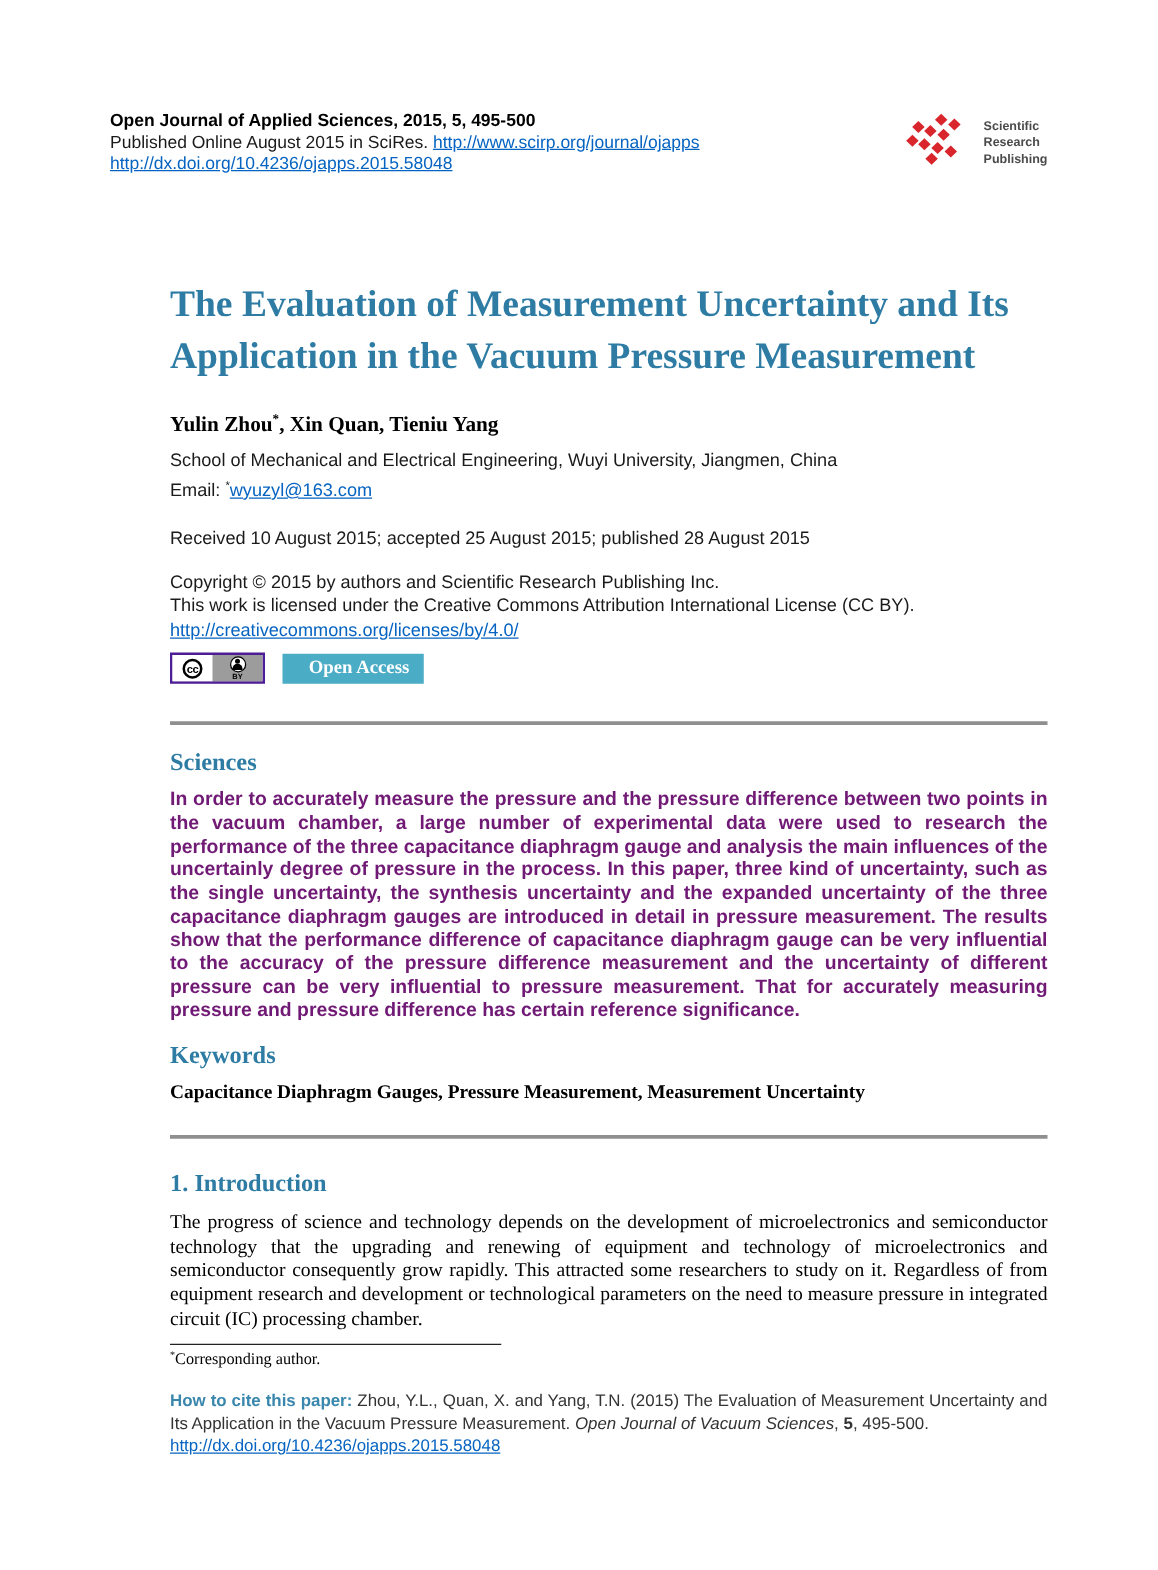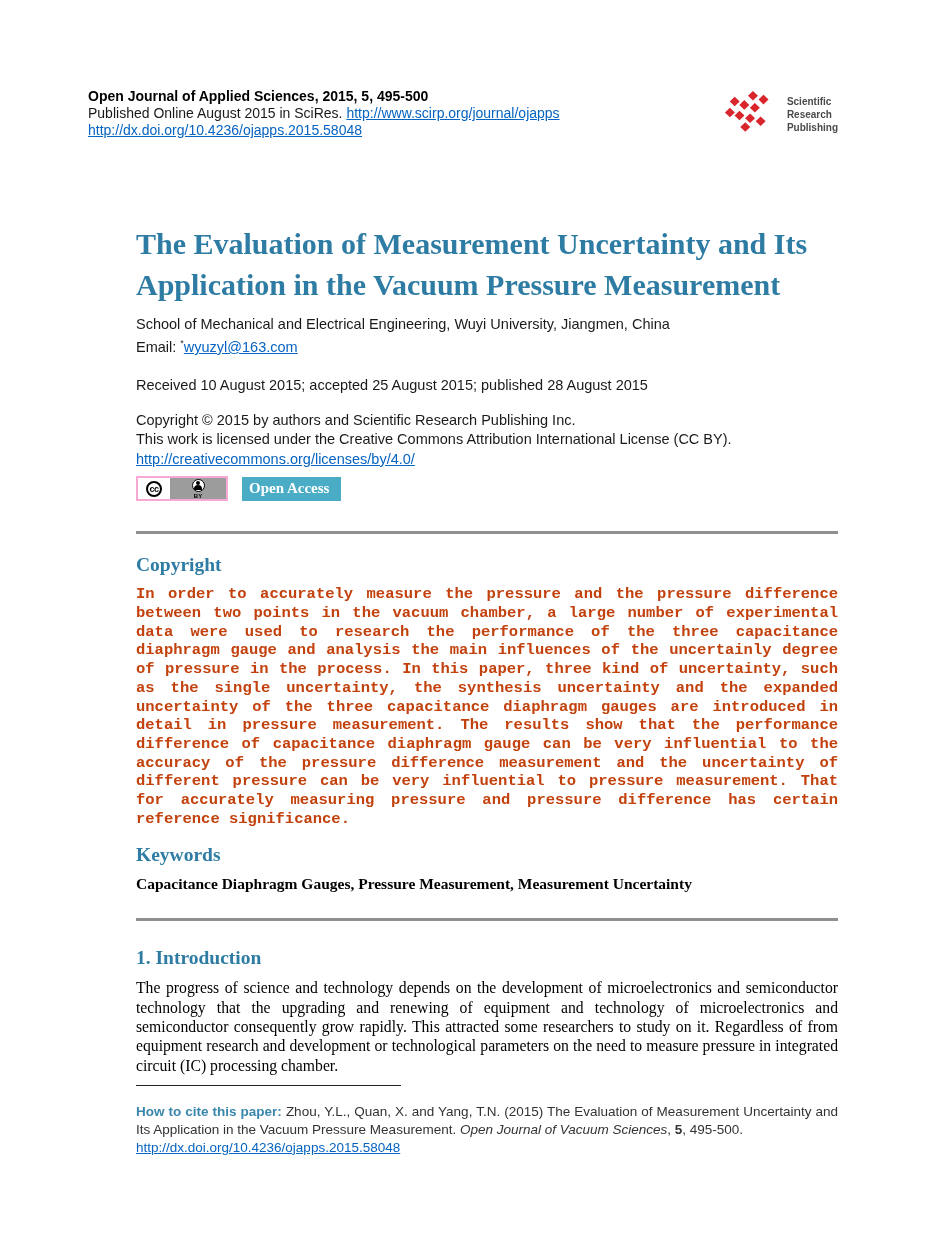--- a/index.html
+++ b/index.html
@@ -42,48 +42,48 @@
     font-size: 17px;
     color: #000;
   }
   .authors sup, .email-line sup, .footnote sup { font-size: 62%; vertical-align: super; }
   .affil-block { margin-top: 10px; font-size: 14.5px; line-height: 19px; color: #1a1a1a; }
   .dates-line { margin-top: 20px; font-size: 14.5px; }
   .copyright-block { margin-top: 18px; font-size: 14.5px; line-height: 19.5px; }
   .badges-row { margin-top: 7px; display: flex; align-items: center; gap: 14px; }
 
   
-  .cc-badge { display: inline-flex; height: 25px; width: 92px; border: 2px solid #f9a8d4; background: #fff; text-decoration: none; }
+  .cc-badge { display: inline-flex; height: 25px; width: 76px; border: 2px solid #4c1d95; background: #fff; text-decoration: none; }
   .cc-left { width: 32px; display: flex; align-items: center; justify-content: center; background: #fff; }
   .cc-circle { width: 16px; height: 16px; border: 2px solid #000; border-radius: 50%; display: flex; align-items: center; justify-content: center; font-weight: bold; font-size: 9px; color: #000; letter-spacing: -0.5px; }
   .cc-right { flex: 1; background: #9c9c9c; display: flex; flex-direction: column; align-items: center; justify-content: center; }
   .cc-person { width: 13px; height: 13px; border: 1.5px solid #000; border-radius: 50%; position: relative; background: #fff; }
   .cc-head { position: absolute; top: 1.5px; left: 50%; transform: translateX(-50%); width: 4px; height: 4px; background: #000; border-radius: 50%; }
   .cc-body { position: absolute; bottom: 1px; left: 50%; transform: translateX(-50%); width: 8px; height: 5px; background: #000; border-radius: 4px 4px 0 0; }
   .cc-by-label { font-size: 6px; font-weight: bold; color: #000; line-height: 6px; margin-top: 1px; }
 
   .open-access-badge {
     background: #4BACC6; color: #fff;
     font-family: "Liberation Serif", serif; font-weight: bold; font-size: 15px;
-    padding: 3px 12px 4px 7px;
+    padding: 3px 12px 4px 21px;
   }
 
   .rule { height: 3px; background: #8F8F8F; margin-top: 30px; }
   .rule.second { margin-top: 25px; }
 
   .section-heading {
     font-family: "Liberation Serif", serif;
     font-weight: bold; font-size: 19.5px; color: #2E7CA4;
   }
   .abstract-heading { margin-top: 20px; }
   .abstract-text {
     margin-top: 9px;
-    font-family: Liberation Mono, monospace;
+    font-family: Liberation Sans, sans-serif;
     font-weight: bold; font-size: 15.5px; line-height: 18.7px;
-    text-align: justify; color: #c2410c;
+    text-align: justify; color: #701a75;
   }
   .keywords-heading { margin-top: 16px; }
   .keywords-text {
     margin-top: 9px;
     font-family: "Liberation Serif", serif;
     font-weight: bold; font-size: 15.5px; color: #000;
   }
   .intro-heading { margin-top: 26px; }
   .intro-text {
     margin-top: 9px;
@@ -134,20 +134,23 @@
         <div>Research</div>
         <div>Publishing</div>
       </div>
     </div>
   </div>
 
   <div class="content">
 
     <h1 class="article-title">The Evaluation of Measurement Uncertainty and Its Application in the Vacuum Pressure Measurement</h1>
 
+    <div class="authors">
+      <span>Yulin Zhou</span><sup>*</sup><span>, Xin Quan, Tieniu Yang</span>
+    </div>
 
     <div class="affil-block">
       <div>School of Mechanical and Electrical Engineering, Wuyi University, Jiangmen, China</div>
       <div class="email-line">
         <span>Email: </span><sup>*</sup><a class="hlink" href="#">wyuzyl@163.com</a>
       </div>
     </div>
 
     <div class="dates-line">Received 10 August 2015; accepted 25 August 2015; published 28 August 2015</div>
 
@@ -170,32 +173,35 @@
             <span class="cc-body"></span>
           </span>
           <span class="cc-by-label">BY</span>
         </span>
       </a>
       <span class="open-access-badge">Open Access</span>
     </div>
 
     <div class="rule"></div>
 
-    <h2 class="section-heading abstract-heading">Copyright</h2>
+    <h2 class="section-heading abstract-heading">Sciences</h2>
     <p class="abstract-text">In order to accurately measure the pressure and the pressure difference between two points in the vacuum chamber, a large number of experimental data were used to research the performance of the three capacitance diaphragm gauge and analysis the main influences of the uncertainly degree of pressure in the process. In this paper, three kind of uncertainty, such as the single uncertainty, the synthesis uncertainty and the expanded uncertainty of the three capacitance diaphragm gauges are introduced in detail in pressure measurement. The results show that the performance difference of capacitance diaphragm gauge can be very influential to the accuracy of the pressure difference measurement and the uncertainty of different pressure can be very influential to pressure measurement. That for accurately measuring pressure and pressure difference has certain reference significance.</p>
 
     <h2 class="section-heading keywords-heading">Keywords</h2>
     <p class="keywords-text">Capacitance Diaphragm Gauges, Pressure Measurement, Measurement Uncertainty</p>
 
     <div class="rule second"></div>
 
     <h2 class="section-heading intro-heading">1. Introduction</h2>
     <p class="intro-text">The progress of science and technology depends on the development of microelectronics and semiconductor technology that the upgrading and renewing of equipment and technology of microelectronics and semiconductor consequently grow rapidly. This attracted some researchers to study on it. Regardless of from equipment research and development or technological parameters on the need to measure pressure in integrated circuit (IC) processing chamber.</p>
 
     <div class="footnote-rule"></div>
+    <div class="footnote">
+      <sup>*</sup><span>Corresponding author.</span>
+    </div>
 
     <div class="footer-cite">
       <span class="cite-label">How to cite this paper: </span><span>Zhou, Y.L., Quan, X. and Yang, T.N. (2015) The Evaluation of Measurement Uncertainty and Its Application in the Vacuum Pressure Measurement. </span><span class="cite-journal">Open Journal of Vacuum Sciences</span><span>, </span><span class="cite-volume">5</span><span>, 495-500.</span><br>
       <a class="hlink" href="#">http://dx.doi.org/10.4236/ojapps.2015.58048</a>
     </div>
 
   </div>
 </div>
 
 </body></html>

